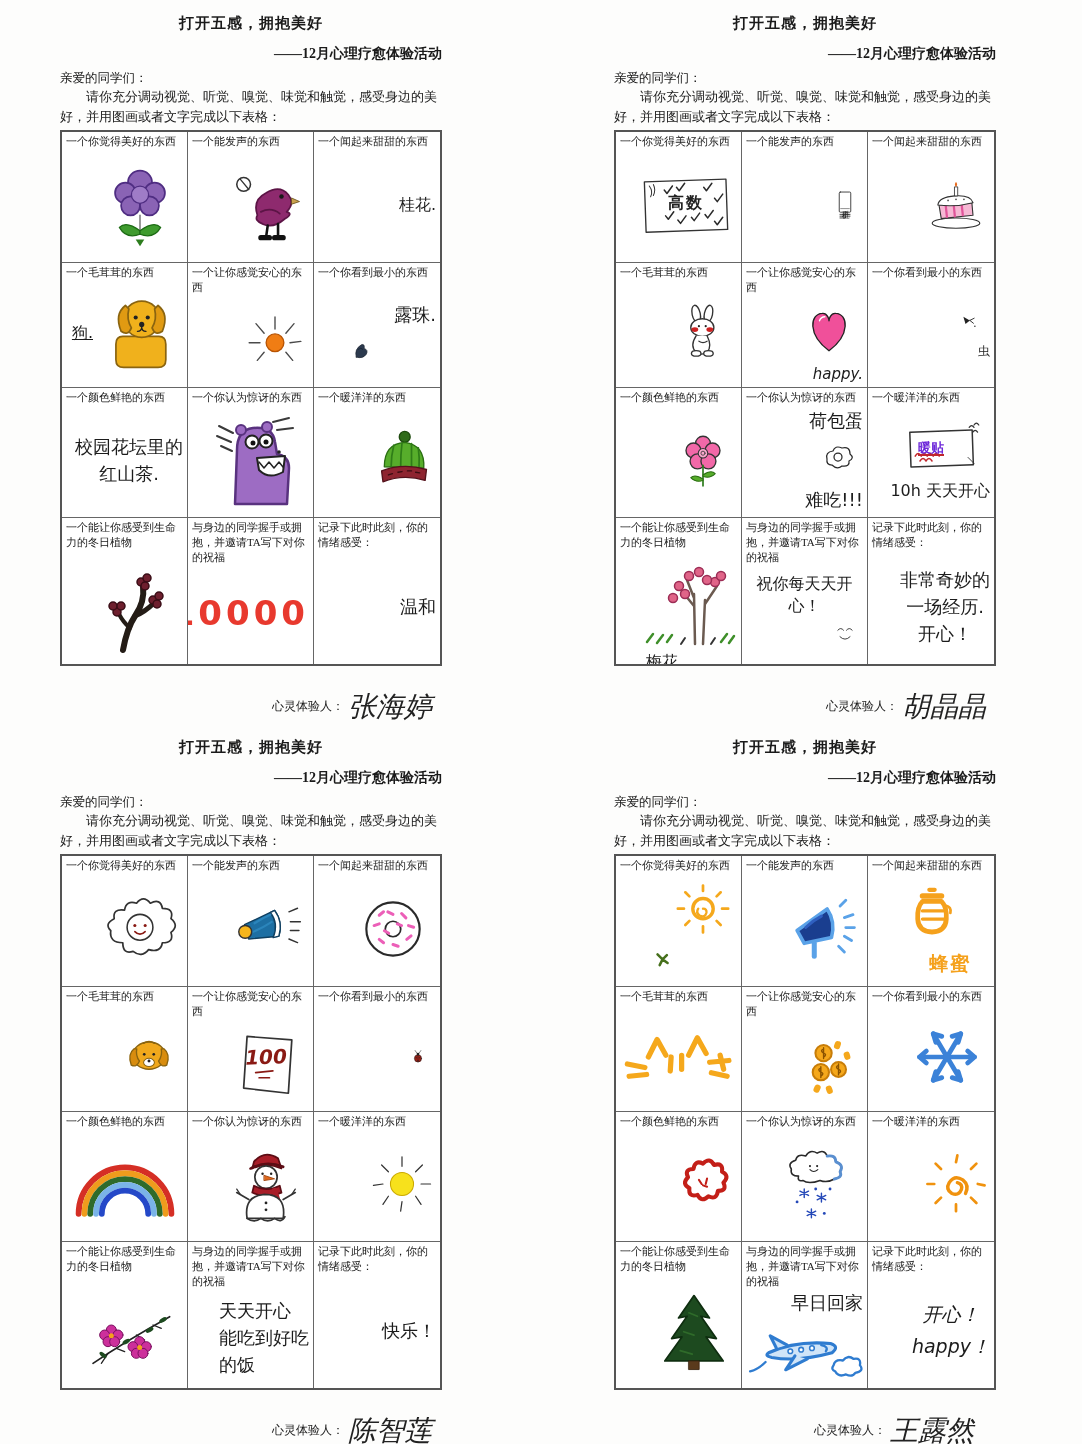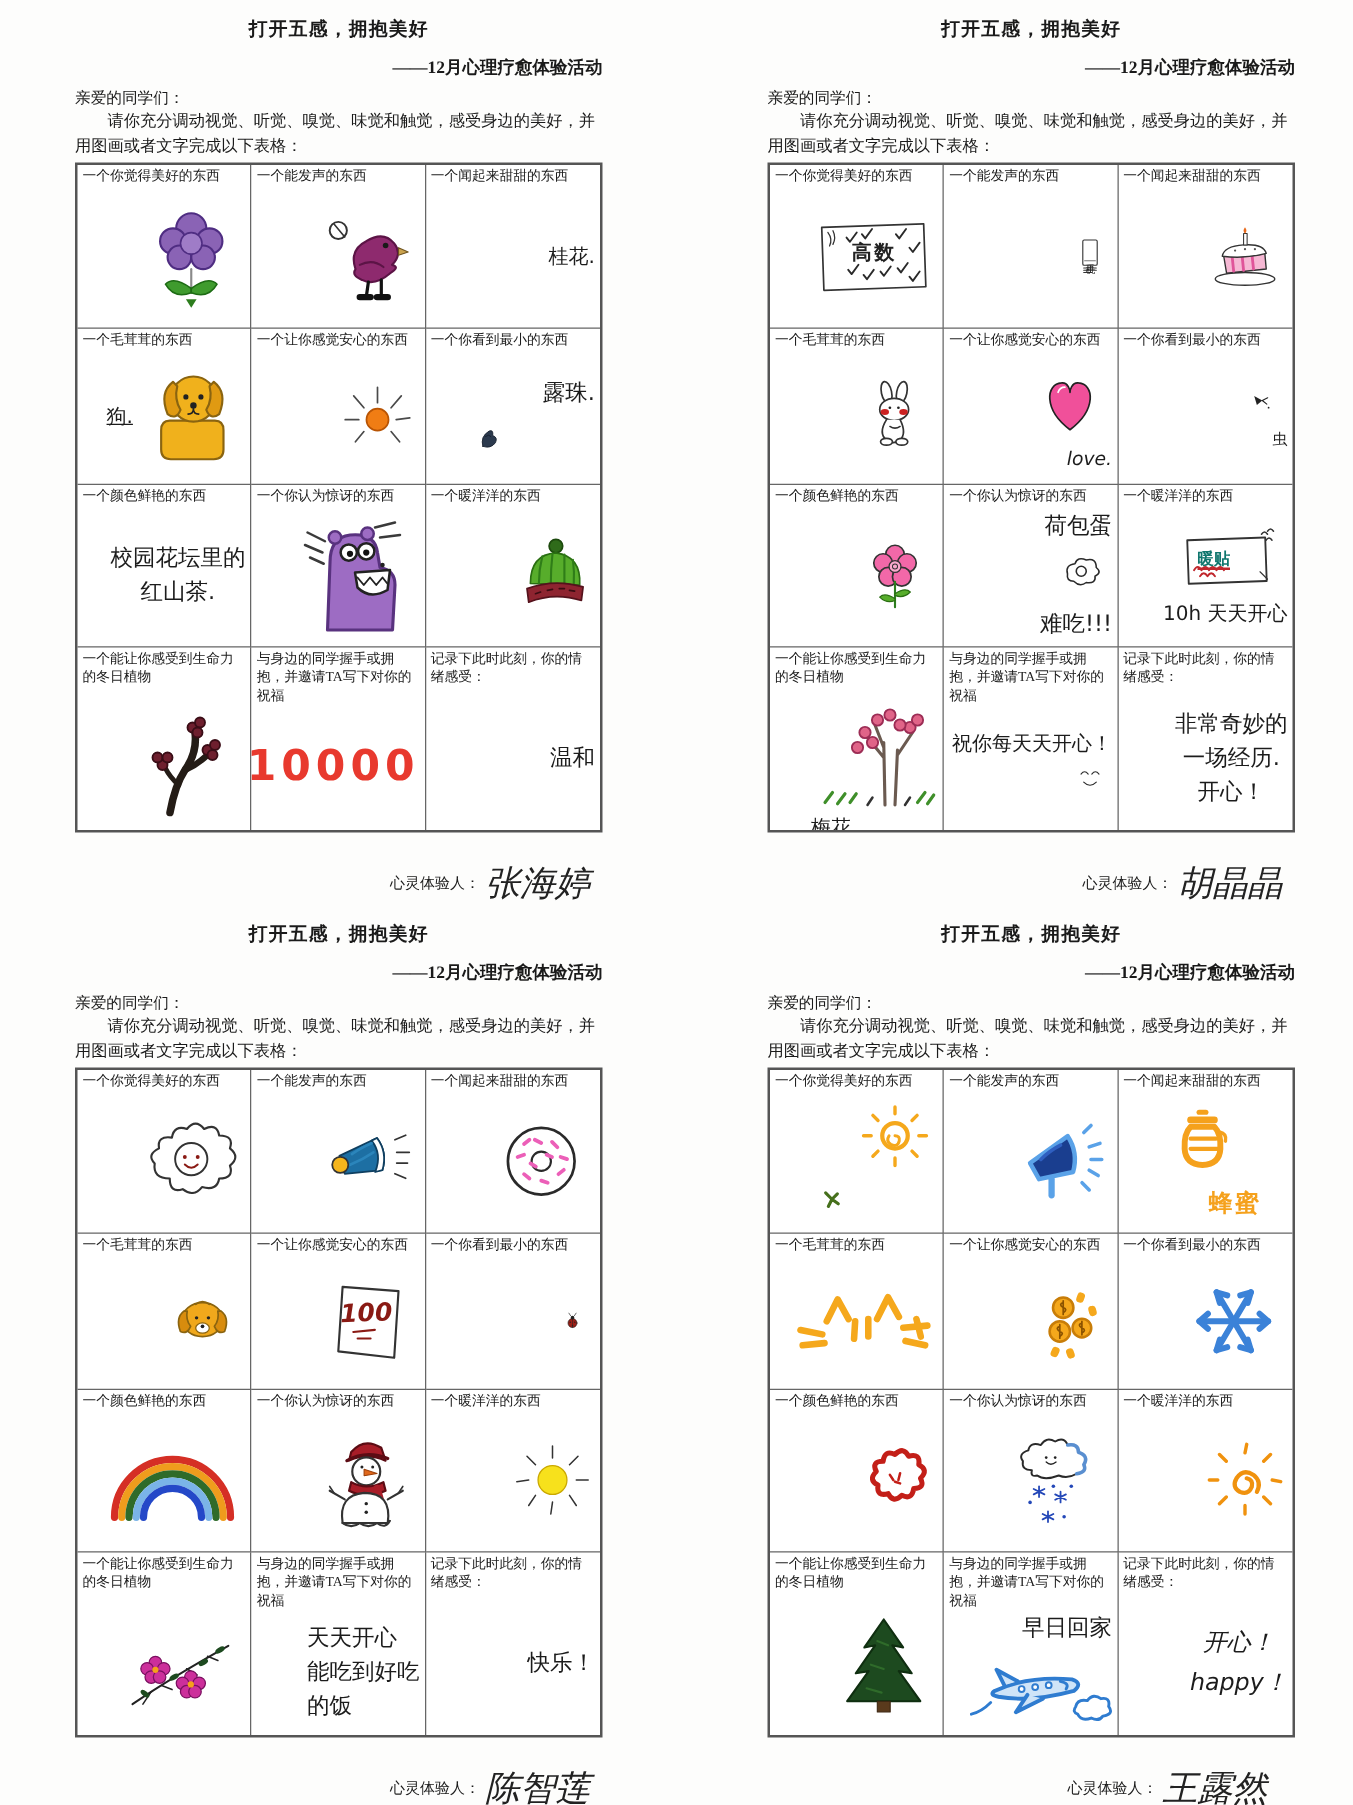--- a/index.html
+++ b/index.html
@@ -1,18 +1,18 @@
 <!DOCTYPE html>
 <html><head>
 <meta charset="utf-8">
 <style>
   html,body{margin:0;padding:0;}
   body{width:1082px;height:1444px;position:relative;background:#fdfdfc;
        font-family:"Liberation Serif","DejaVu Serif",serif;color:#1a1a1a;}
-  .sheet{position:absolute;width:422px;}
+  .sheet{position:absolute;width:382px;}
   .pos0{left:60px;top:14px}.pos1{left:614px;top:14px}
   .pos2{left:60px;top:738px}.pos3{left:614px;top:738px}
   .sheet-title{text-align:center;font-weight:bold;font-size:15px;letter-spacing:1px;}
   .sheet-subtitle{text-align:right;font-weight:bold;font-size:14px;margin-top:12px;}
   .greeting{font-size:12.5px;margin-top:7px;}
   .instruction{font-size:13px;line-height:1.55;text-indent:2em;}
   .tbl{display:grid;grid-template-columns:1fr 1fr 1fr;grid-template-rows:131px 125px 130px 146px;
        border:2px solid #555;margin-top:3px;background:#fff;}
   .cell{border-right:1.5px solid #666;border-bottom:1.5px solid #666;
         padding:2px 4px;display:flex;flex-direction:column;overflow:hidden;}
@@ -36,21 +36,21 @@
   .t-left{text-align:left;}
   .nudge-left{align-self:flex-start;margin-left:22%;}
   .nudge-right{align-self:flex-end;margin-right:16%;}
   .t-abs{position:absolute;}
   .t-paper{left:50%;top:48%;transform:translate(-50%,-50%);font-family:"Liberation Serif",serif;
            font-weight:bold;font-size:16px;letter-spacing:2px;color:#222;}
   .t-phone{left:50%;top:50%;transform:translate(-50%,-52%);writing-mode:vertical-rl;
            font-size:7.5px;letter-spacing:1px;color:#222;}
   .t-score{left:50%;top:42%;transform:translate(-50%,-50%) rotate(-2deg);color:#8a1a14;
            font-weight:bold;font-style:italic;font-size:20px;}
-  .t-patch{left:20px;top:22px;font-size:13px;font-weight:bold;color:#0f766e;
+  .t-patch{left:20px;top:22px;font-size:13px;font-weight:bold;color:#6d28d9;
            border-bottom:2px solid #c0262c;line-height:1.05;}
   .sig{margin-top:22px;display:flex;justify-content:flex-end;align-items:flex-start;
        padding-right:10px;gap:4px;}
   .sig-label{font-size:12px;padding-top:10px;}
   .sig-col{display:flex;flex-direction:column;align-items:flex-start;}
   .sig-name{font-family:"DejaVu Sans",sans-serif;font-size:28px;font-style:italic;color:#222;}
   .sig-extra{font-family:"DejaVu Sans",sans-serif;font-size:15px;font-style:italic;color:#333;
              margin-left:10px;}
   #defs{position:absolute;width:0;height:0;overflow:hidden;}
   #defs *{stroke-linecap:round;stroke-linejoin:round;}
@@ -598,21 +598,21 @@
               <use href="#white-rabbit" width="100%" height="100%"></use>
             </svg>
           </div>
         </div>
       <div class="cell">
           <div class="cell-h">一个让你感觉安心的东西</div>
           <div class="cell-b">
             <svg class="dr d-md" viewBox="0 0 100 100">
               <use href="#pink-heart" width="100%" height="100%"></use>
             </svg>
-            <span class="hw t-script">love.</span>
+            <span class="hw t-script">happy.</span>
           </div>
         </div>
       <div class="cell">
           <div class="cell-h">一个你看到最小的东西</div>
           <div class="cell-b">
             <svg class="dr d-xs" viewBox="0 0 100 100">
               <use href="#tiny-fly" width="100%" height="100%"></use>
             </svg>
             <span class="hw t-hand-sm">虫</span>
           </div>

